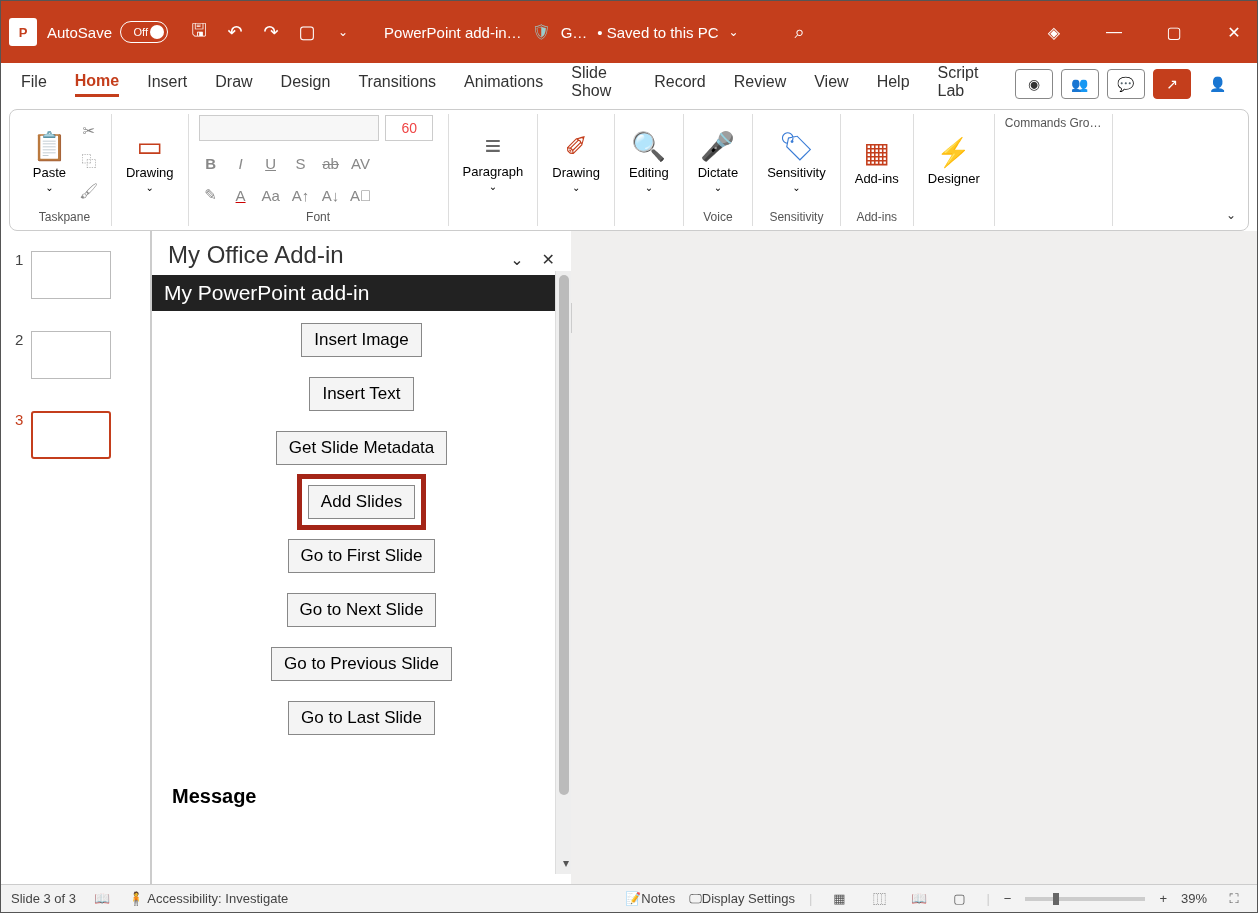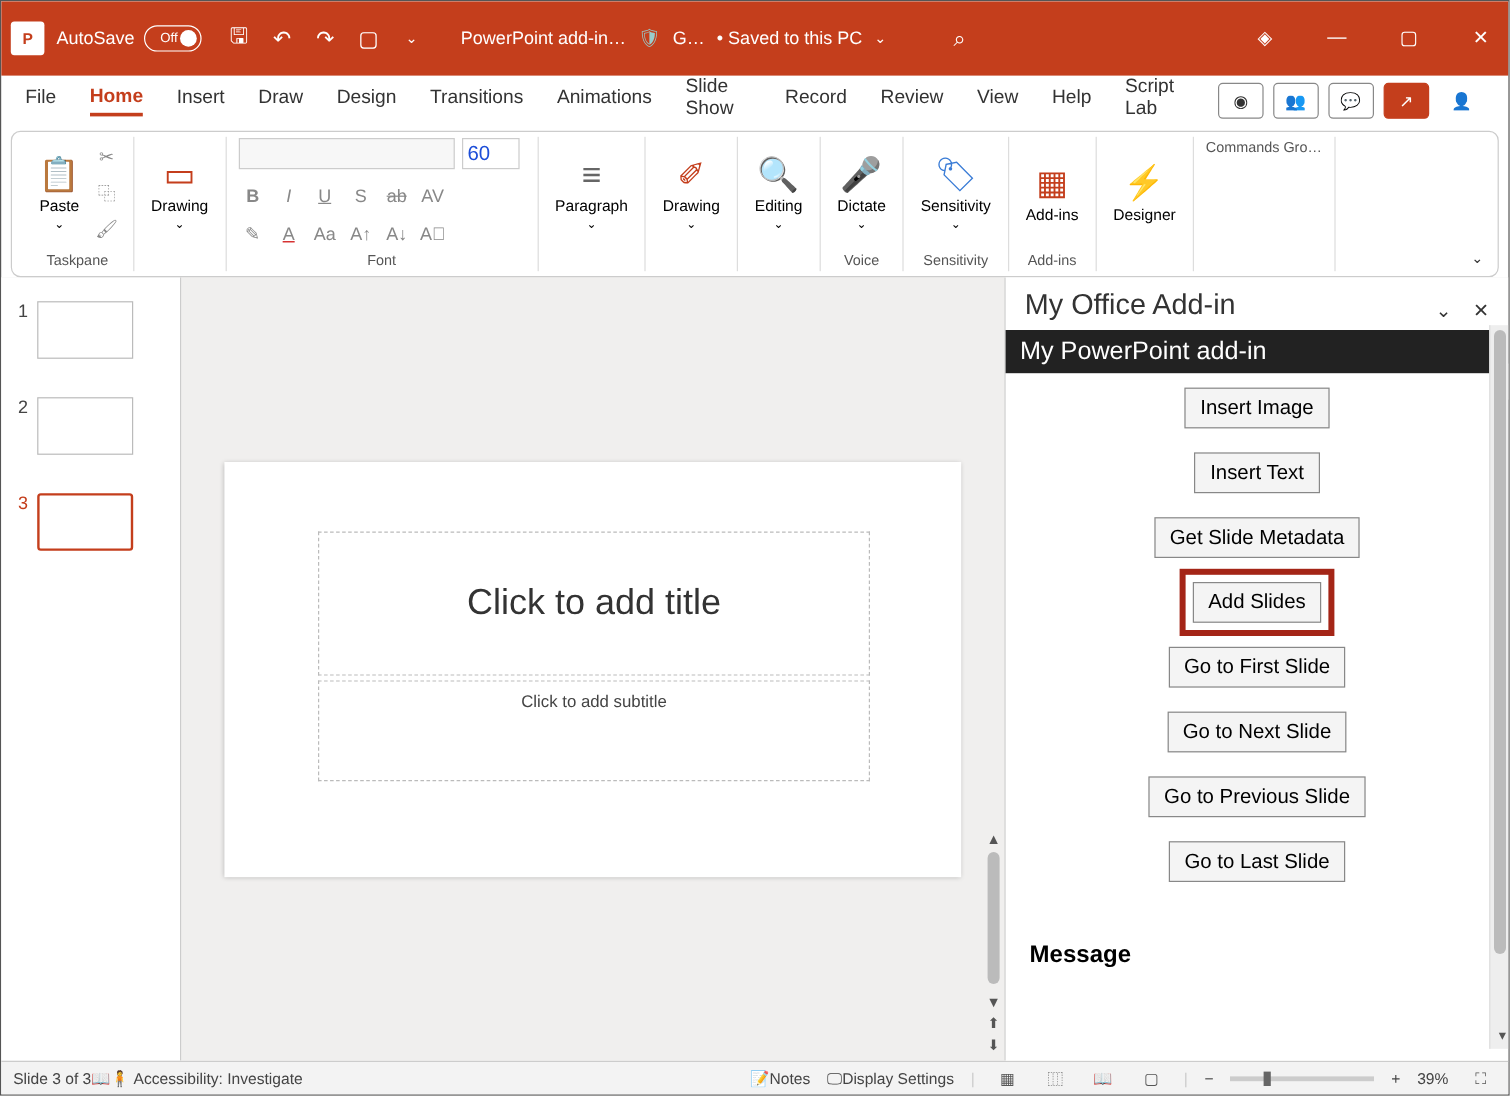--- a/index.html
+++ b/index.html
@@ -25,21 +25,21 @@
 .ribbon-content { height: 122px; border: 1px solid #ccc; margin: 4px 8px 0 8px; border-radius: 8px; display: flex; padding: 4px 8px; gap: 0; position: relative; }
 .ribbon-group { display: flex; flex-direction: column; padding: 0 10px; border-right: 1px solid #ddd; }
 .ribbon-group:last-child { border-right: none; }
 .group-body { flex: 1; display: flex; align-items: center; gap: 6px; }
 .group-label { font-size: 12px; color: #555; text-align: center; padding: 2px 0; }
 .big-btn { display: flex; flex-direction: column; align-items: center; justify-content: center; font-size: 13px; gap: 2px; cursor: pointer; padding: 2px 4px; }
 .big-icon { font-size: 28px; color: #C43E1C; }
 .big-icon.gray { color: #666; }
 .small-btn { width: 24px; height: 24px; display: flex; align-items: center; justify-content: center; color: #888; cursor: pointer; font-size: 15px; }
 .font-box { width: 180px; height: 26px; border: 1px solid #ccc; background: #f7f7f7; }
-.font-size-box { width: 48px; height: 26px; border: 1px solid #ccc; color: #1d4ed8; font-size: 17px; display: flex; align-items: center; padding: 0 4px; }
+.font-size-box { width: 48px; height: 26px; border: 1px solid #ccc; color: #ef4444; font-size: 14px; display: flex; align-items: center; padding: 0 16px; }
 .logo-circle { width: 42px; height: 42px; background: #333; border-radius: 50%; display: flex; align-items: center; justify-content: center; color: #fff; font-size: 11px; }
 .collapse-caret { position: absolute; right: 12px; bottom: 8px; font-size: 12px; color: #333; cursor: pointer; }
 
 .workspace { flex: 1; display: flex; background: #F0EFEE; overflow: hidden; }
 .thumbs { width: 150px; background: #fff; border-right: 1px solid #ccc; padding-top: 16px; }
 .thumb-row { display: flex; align-items: flex-start; gap: 8px; padding: 4px 10px 28px 14px; }
 .thumb-num { font-size: 15px; color: #444; }
 .thumb-num.active { color: #C43E1C; }
 .thumb { width: 80px; height: 48px; background: #fff; border: 1px solid #bbb; }
 .thumb.active { border: 2px solid #C43E1C; border-radius: 3px; }
@@ -60,21 +60,21 @@
 .tp-btn { border: 1px solid #888; background: #f4f4f4; padding: 6px 12px; font-size: 17px; cursor: pointer; font-family: inherit; }
 .tp-btn.highlight { outline: 5px solid #A42517; outline-offset: 6px; }
 .tp-msg-area { width: 100%; padding: 0 20px; text-align: left; }
 .tp-msg-head { font-size: 20px; font-weight: 600; margin: 30px 0 10px 0; }
 .tp-msg-text { font-size: 17px; }
 .tp-scroll { position: absolute; right: 0; top: 40px; bottom: 10px; width: 16px; background: #eee; border-left: 1px solid #ddd; }
 .tp-scroll-thumb { width: 10px; height: 520px; background: #bbb; border-radius: 5px; margin: 4px auto; }
 .tp-expand-tab { position: absolute; right: -1px; top: 72px; width: 16px; height: 30px; border: 1px solid #ccc; background: #fff; display: flex; align-items: center; justify-content: center; font-size: 11px; cursor: pointer; }
 .tp-caret-down { position: absolute; right: 2px; bottom: 4px; font-size: 12px; color: #555; }
 
-.statusbar { height: 28px; background: #F3F3F3; border-top: 1px solid #ccc; display: flex; align-items: center; padding: 0 10px; font-size: 13px; color: #444; }
+.statusbar { height: 28px; background: #F3F3F3; border-top: 1px solid #ccc; display: flex; align-items: center; padding: 0 10px; font-size: 13px; color: #444; gap: 18px; }
 .status-right { margin-left: auto; display: flex; align-items: center; gap: 14px; }
 .view-btn { width: 26px; height: 20px; display: flex; align-items: center; justify-content: center; cursor: pointer; color: #555; }
 .zoom-slider { width: 120px; height: 4px; background: #ccc; position: relative; }
 .zoom-slider::after { content: ""; position: absolute; left: 28px; top: -4px; width: 6px; height: 12px; background: #666; }
 </style>
 </head>
 <body>
 
 <div class="titlebar">
   <div class="app-icon">P</div>
@@ -271,33 +271,20 @@
       </div>
     <div class="thumb-row">
         <span class="thumb-num">2</span>
         <div class="thumb"></div>
       </div>
     <div class="thumb-row">
         <span class="thumb-num active">3</span>
         <div class="thumb active"></div>
       </div>
   </div>
-  <div class="canvas-area">
-    <div class="slide">
-      <div class="title-ph">Click to add title</div>
-      <div class="subtitle-ph">Click to add subtitle</div>
-    </div>
-    <div class="vscroll">
-      <span>▲</span>
-      <div class="vscroll-thumb"></div>
-      <span>▼</span>
-      <span>⬆</span>
-      <span>⬇</span>
-    </div>
-  </div>
   <div class="taskpane">
     <div class="tp-header">
       <div class="tp-title">My Office Add-in</div>
       <div class="tp-ctrl">
         <span>⌄</span>
         <span>✕</span>
       </div>
     </div>
     <div class="tp-banner">My PowerPoint add-in</div>
     <div class="tp-expand-tab">‹</div>

